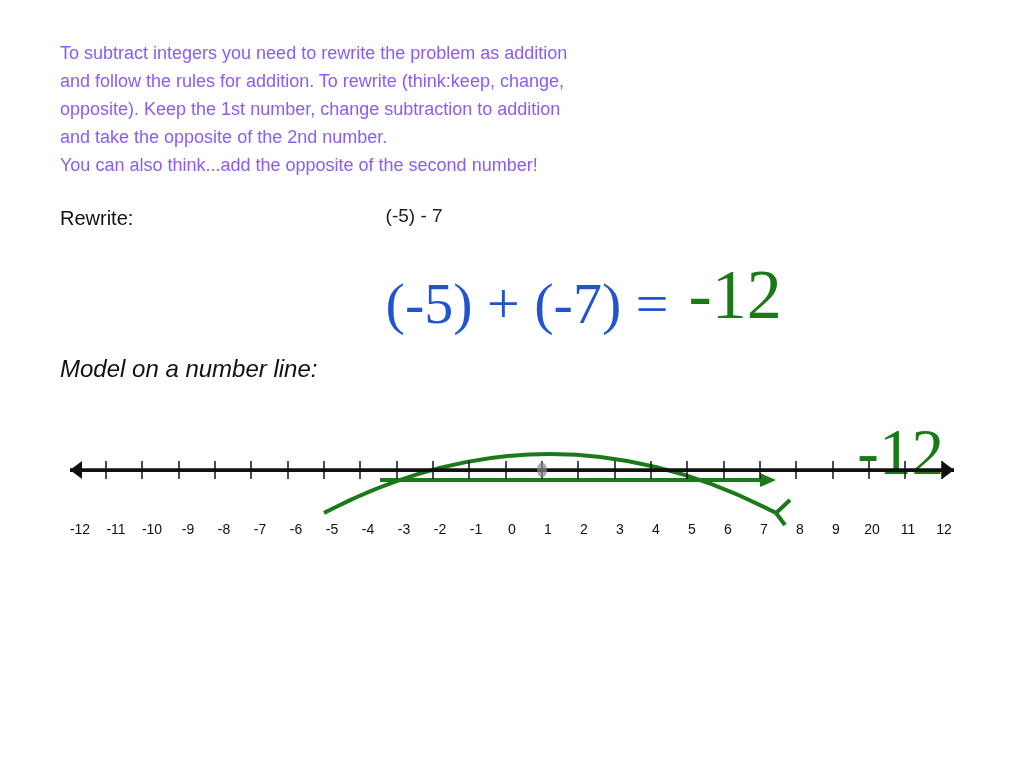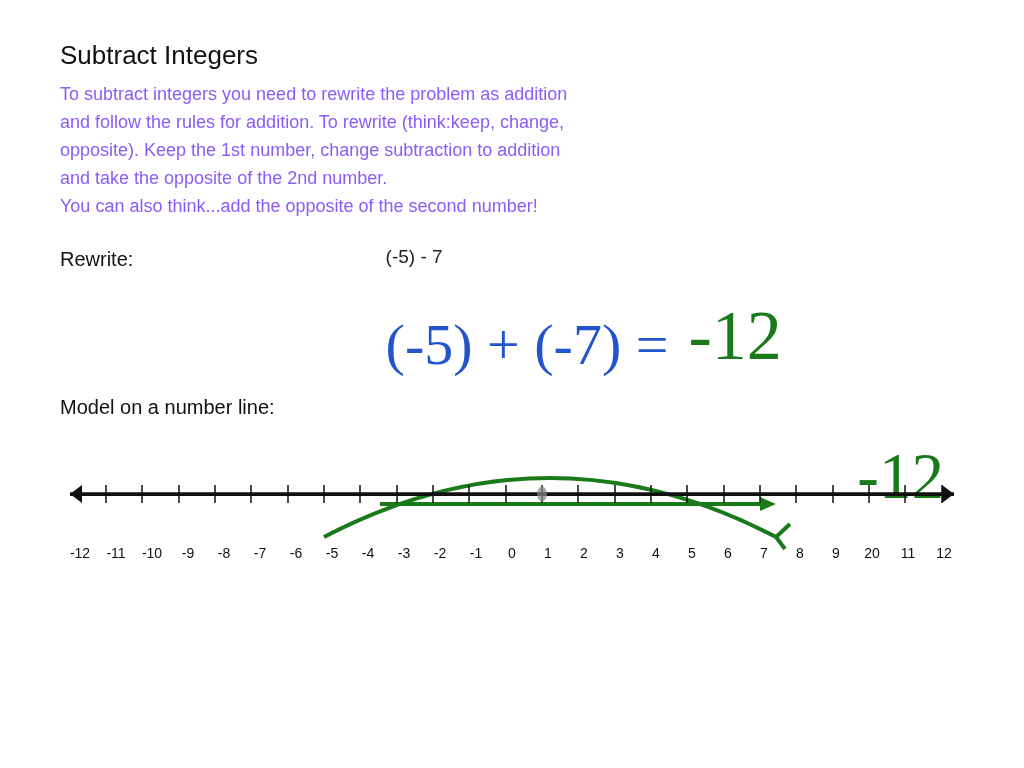--- a/index.html
+++ b/index.html
@@ -114,23 +114,24 @@
       margin-top: 32px;
     }
 
     .model-section {
       margin-top: 20px;
       position: relative;
       width: 100%;
     }
 
     .model-label {
-      font-size: 20px;
+      font-size: 24px;
       color: #111;
-      margin-bottom: 10px;
+      margin-bottom: 22px;
+      font-style: italic;
     }
 
     .number-line-area {
       position: relative;
       width: 100%;
       height: 130px;
       margin-top: 0px;
     }
 
     
@@ -179,21 +180,20 @@
       color: #111;
       text-align: center;
       width: calc(100% / 25);
     }
   </style>
 </head>
 <body>
 
 <div class="page">
 
-  <div class="title">Subtract Integers</div>
 
   <div class="description">
     <span>To subtract integers you need to rewrite the problem as addition<br>
     and follow the rules for addition.  To rewrite (think:keep, change,<br>
     opposite). Keep the 1st number, change subtraction to addition<br>
     and take the opposite of the 2nd number.<br>
     You can also think...add the opposite of the second number!</span>
   </div>
 
   <div class="rewrite-section">

